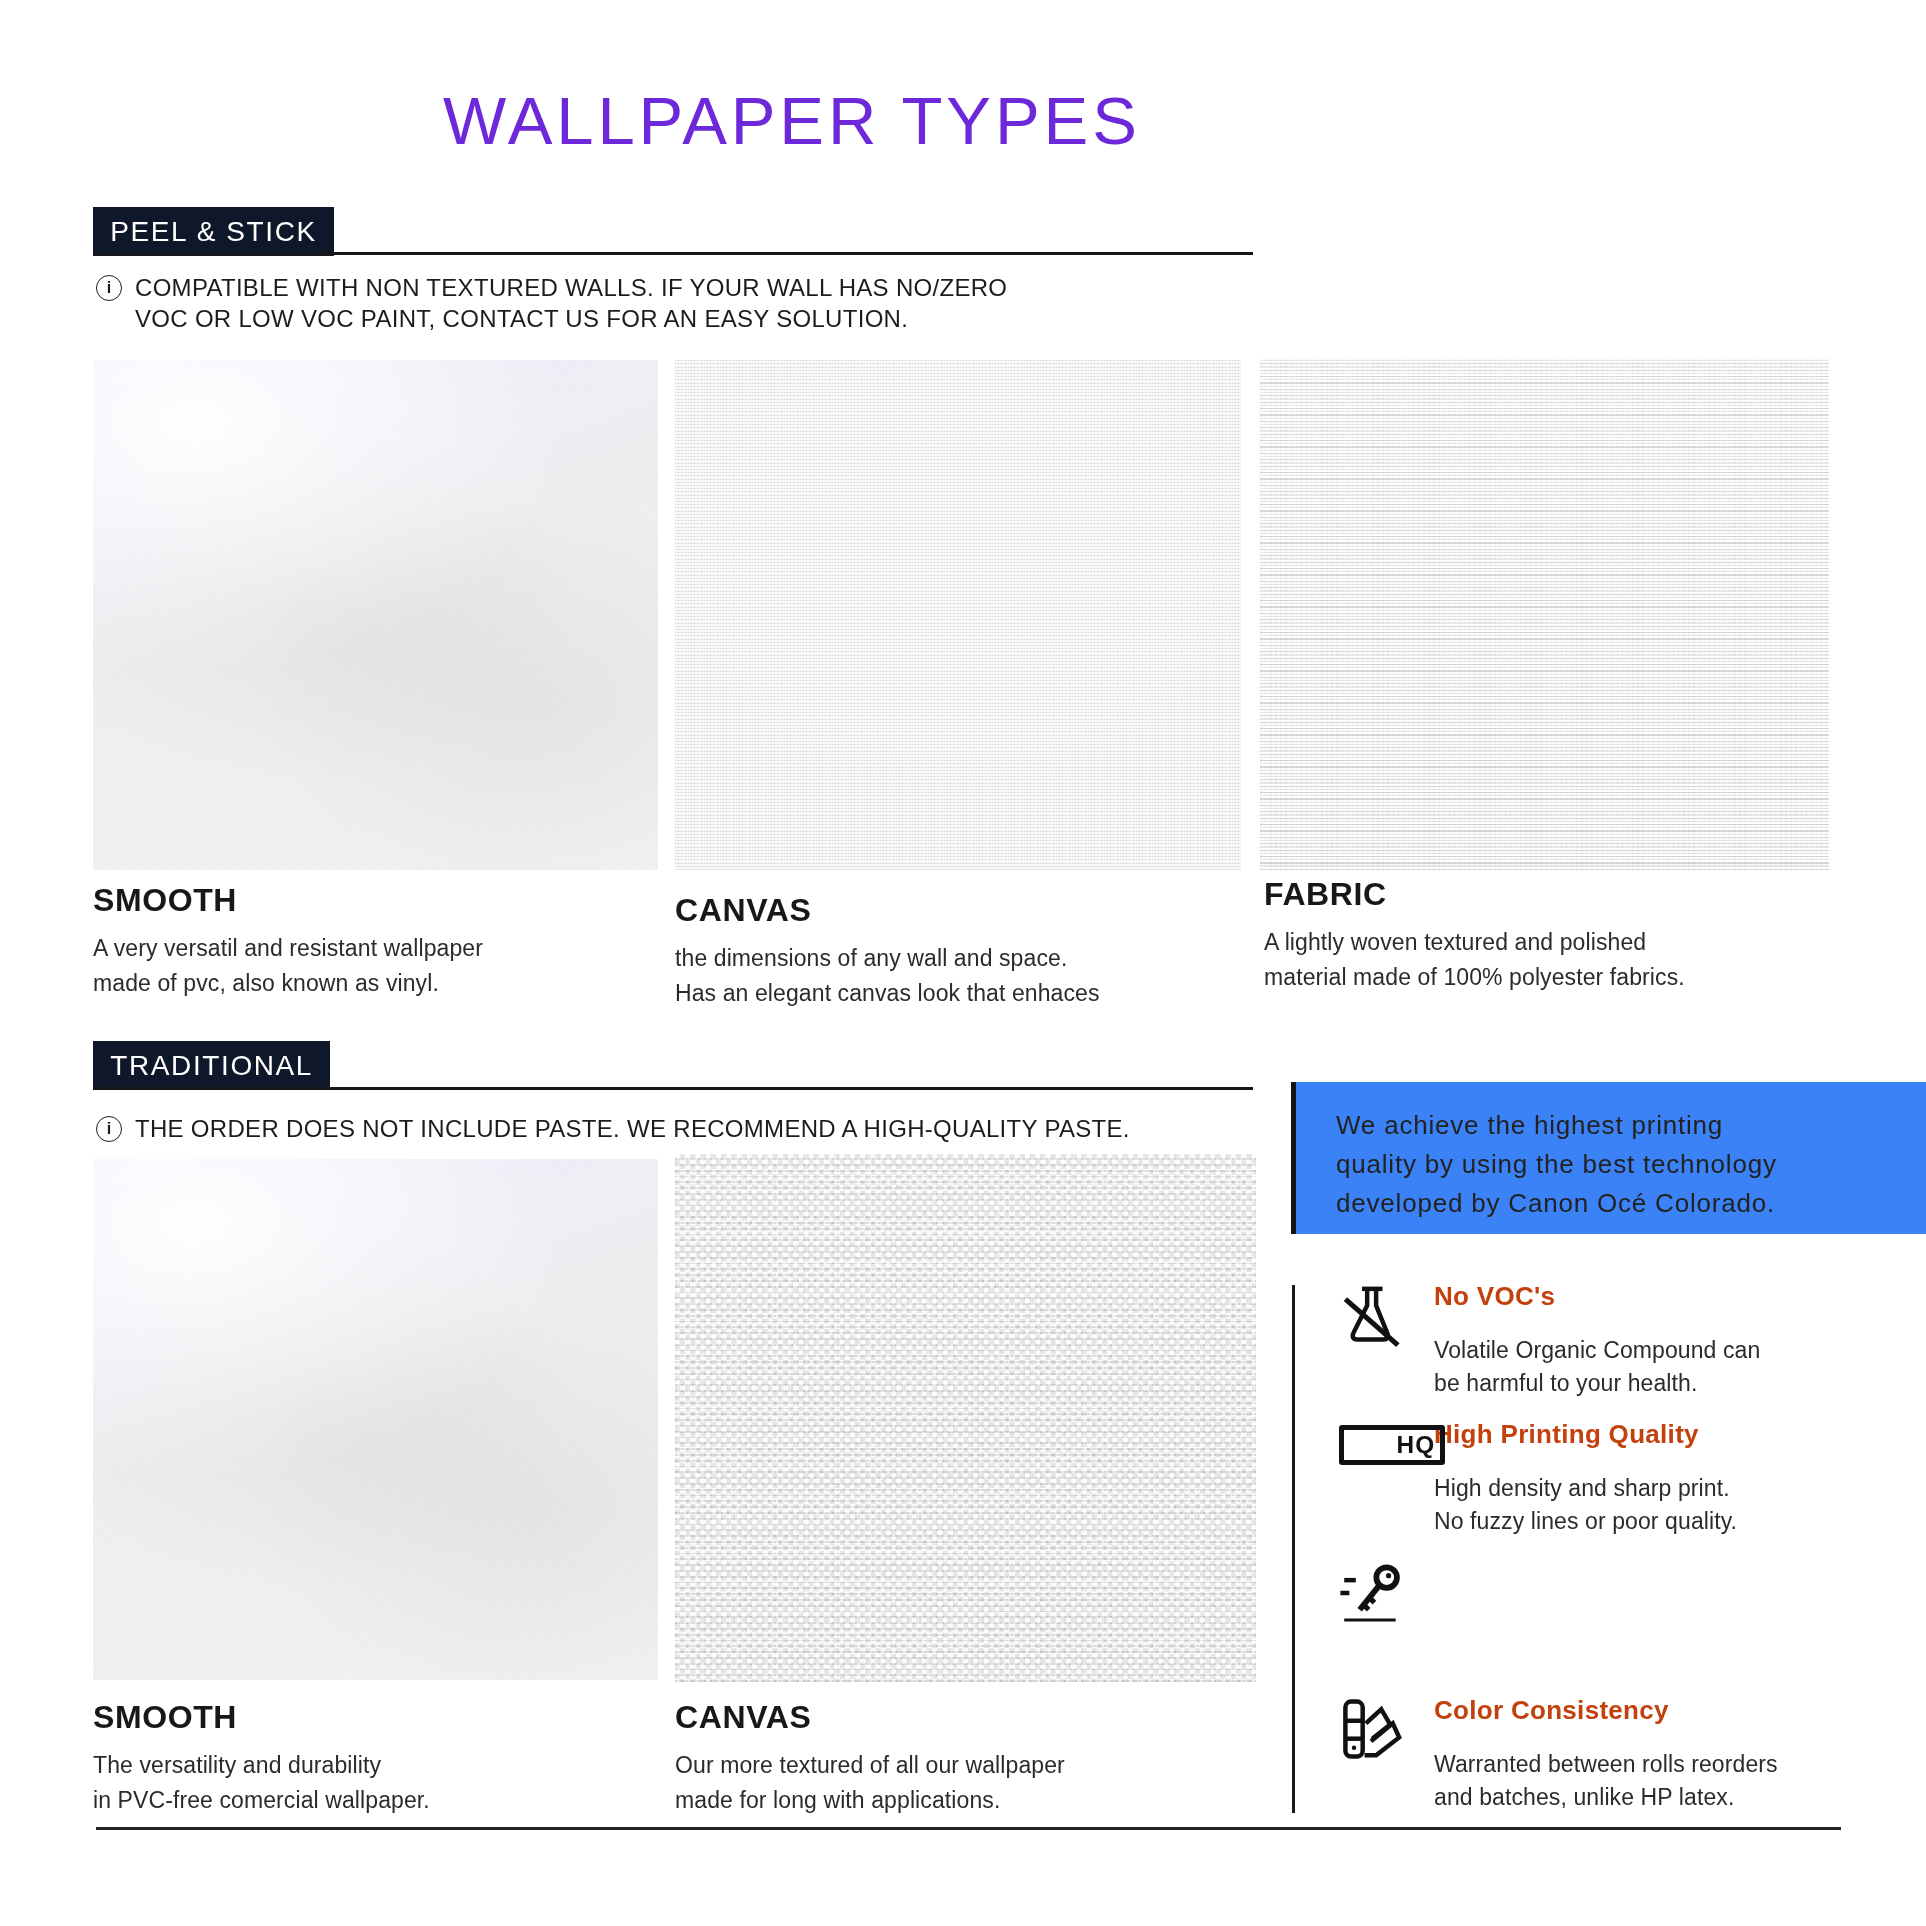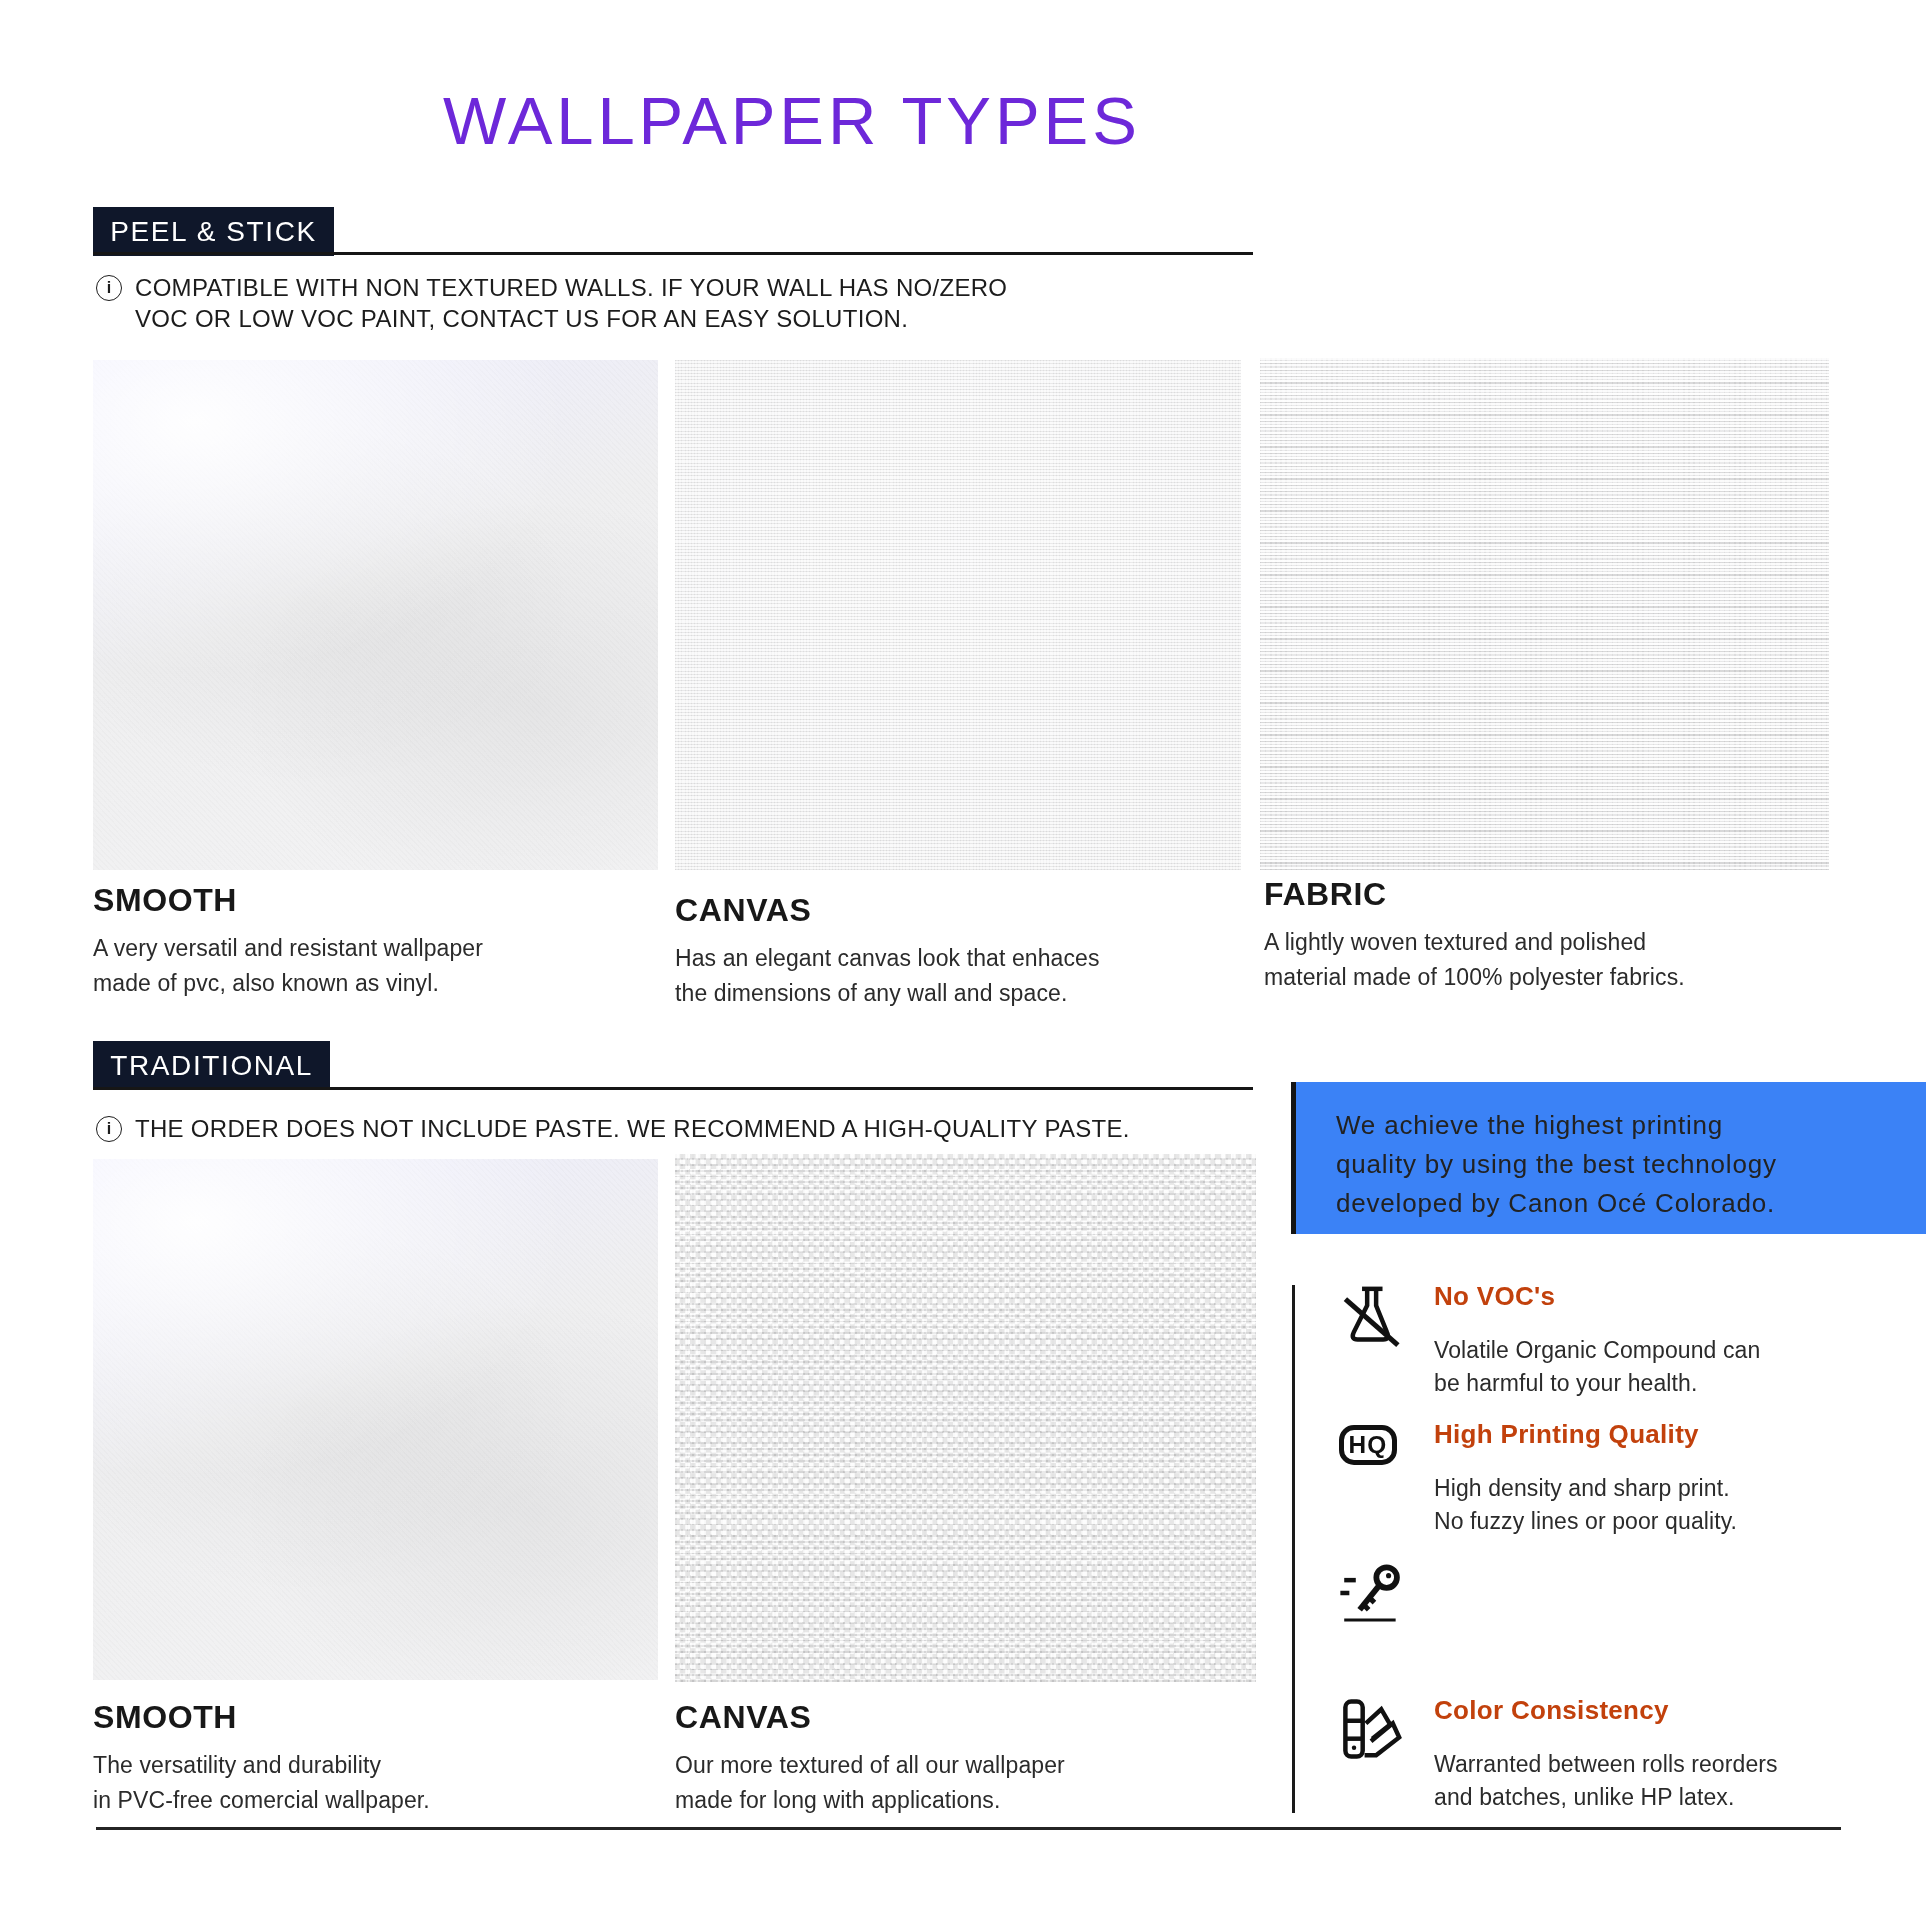--- a/index.html
+++ b/index.html
@@ -79,23 +79,23 @@
   .quality-box span{display:block;white-space:nowrap;}
 
   
   .feature-rule{left:1292px;top:1285px;width:2.6px;height:528px;background:#1a1a1a;}
   .feature{position:absolute;left:1339px;display:flex;gap:31px;width:533px;}
   .feature .icon-box{width:64px;height:72px;flex:0 0 auto;position:relative;}
   .feature .f-title{font-size:26px;font-weight:700;letter-spacing:0.3px;color:#c2410c;}
   .feature .f-desc{font-size:23px;line-height:33px;letter-spacing:0.1px;color:#2b2b2b;margin-top:22px;}
   .feature .f-desc span{display:block;white-space:nowrap;}
   .hq-badge{
-    width:48px;height:29.5px;border:5.1px solid #111111;border-radius:15px;margin-top:6.4px;
+    width:48px;height:29.5px;border:5.1px solid #111111;border-radius:3px;margin-top:6.4px;
     display:flex;align-items:center;justify-content:center;
-    font-size:24.4px;font-weight:700;letter-spacing:1.3px;color:#111111;
+    font-size:24.4px;font-weight:700;letter-spacing:1.3px;color:#111111;padding-left:48px;
   }
   .bottom-rule{left:96px;top:1827px;width:1745px;height:3.2px;background:#242424;}
   svg.icon{display:block;}
 </style>
 </head>
 <body>
 
 <div class="abs page-title">WALLPAPER TYPES</div>
 
 <div class="abs" style="left:93px;top:207px;">
@@ -118,22 +118,22 @@
 <div class="abs caption" style="left:93px;top:882px;">
   <div class="name">SMOOTH</div>
   <div class="desc">
     <span>A very versatil and resistant wallpaper</span>
     <span>made of pvc, also known as vinyl.</span>
   </div>
 </div>
 <div class="abs caption" style="left:675px;top:892px;">
   <div class="name">CANVAS</div>
   <div class="desc">
+    <span>the dimensions of any wall and space.</span>
     <span>Has an elegant canvas look that enhaces</span>
-    <span>the dimensions of any wall and space.</span>
   </div>
 </div>
 <div class="abs caption" style="left:1264px;top:876px;">
   <div class="name">FABRIC</div>
   <div class="desc">
     <span>A lightly woven textured and polished</span>
     <span>material made of 100% polyester fabrics.</span>
   </div>
 </div>
 

